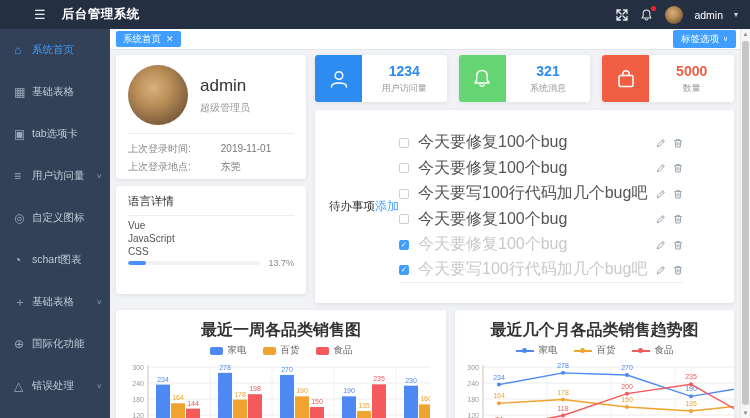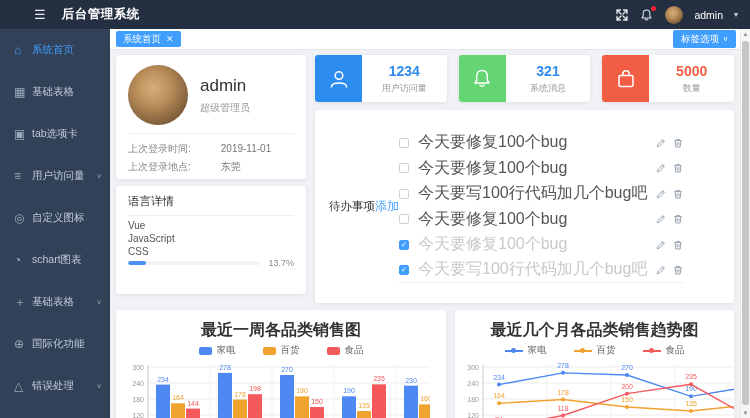--- a/index.html
+++ b/index.html
@@ -87,21 +87,21 @@
   .todo-row.done .todo-text { color:#c8c9cc; }
   .todo-acts { display:flex; gap:7px; color:#9aa; }
   .todo-acts svg { cursor:pointer; }
 
   
   .row2 { display:flex; gap:9px; margin-top:7px; }
   .chart-card { height:160px; padding:7px 8px 0; overflow:hidden; }
   .chart-card.left { width:330px; flex:0 0 330px; }
   .chart-card.right { flex:1; min-width:0; }
   .chart-title { text-align:center; font-size:16px; font-weight:bold; color:#333; margin:3px 0 3px; }
-  .legend { display:flex; justify-content:center; align-items:flex-start; gap:27px; margin-bottom:2px; height:13px; }
+  .legend { display:flex; justify-content:center; align-items:flex-start; gap:16px; margin-bottom:2px; height:13px; }
   .legend-item { display:flex; align-items:center; gap:5px; font-size:9.5px; color:#666; }
   .sw-rect { width:13px; height:8px; border-radius:2px; }
   .sw-line { width:18px; height:2px; position:relative; }
   .sw-line i { position:absolute; left:6.5px; top:-1.5px; width:5px; height:5px; border-radius:50%; }
   svg.chart { display:block; }
 
   
   .scrollbar { position:absolute; right:0; top:29px; bottom:0; width:10px; background:#f6f6f6; border-left:1px solid #e9e9e9; }
   .sb-arrow { position:absolute; left:0; width:9px; text-align:center; font-size:6px; color:#8a8a8a; }
   .sb-arrow.up { top:2px; } .sb-arrow.down { bottom:2px; }

